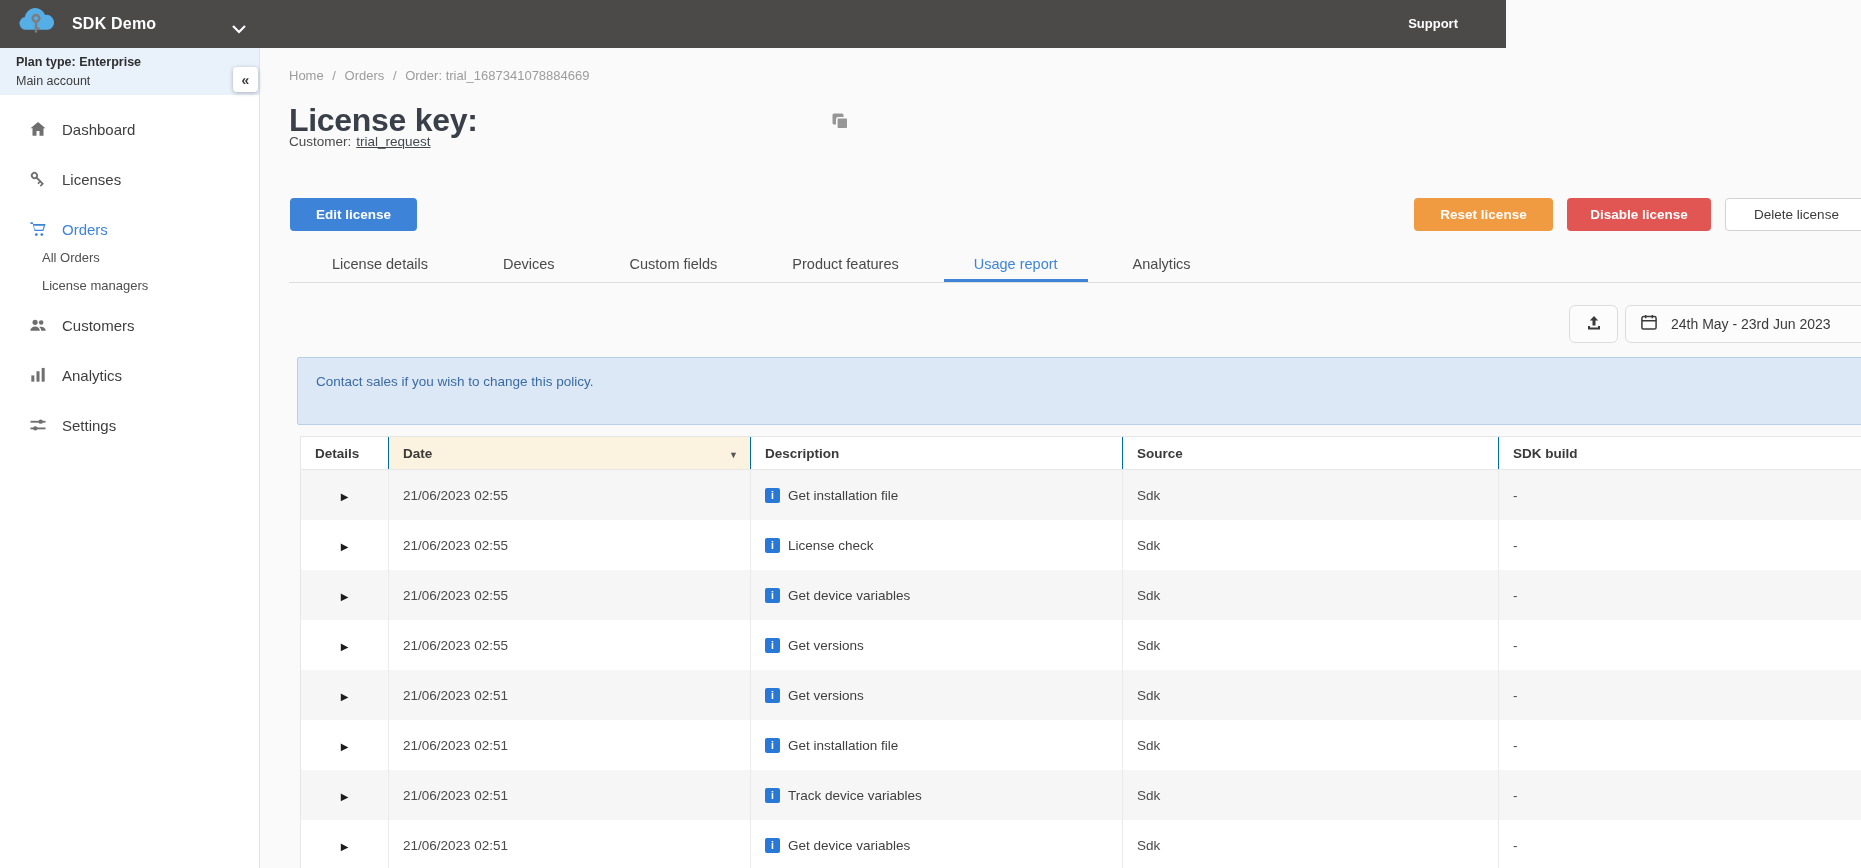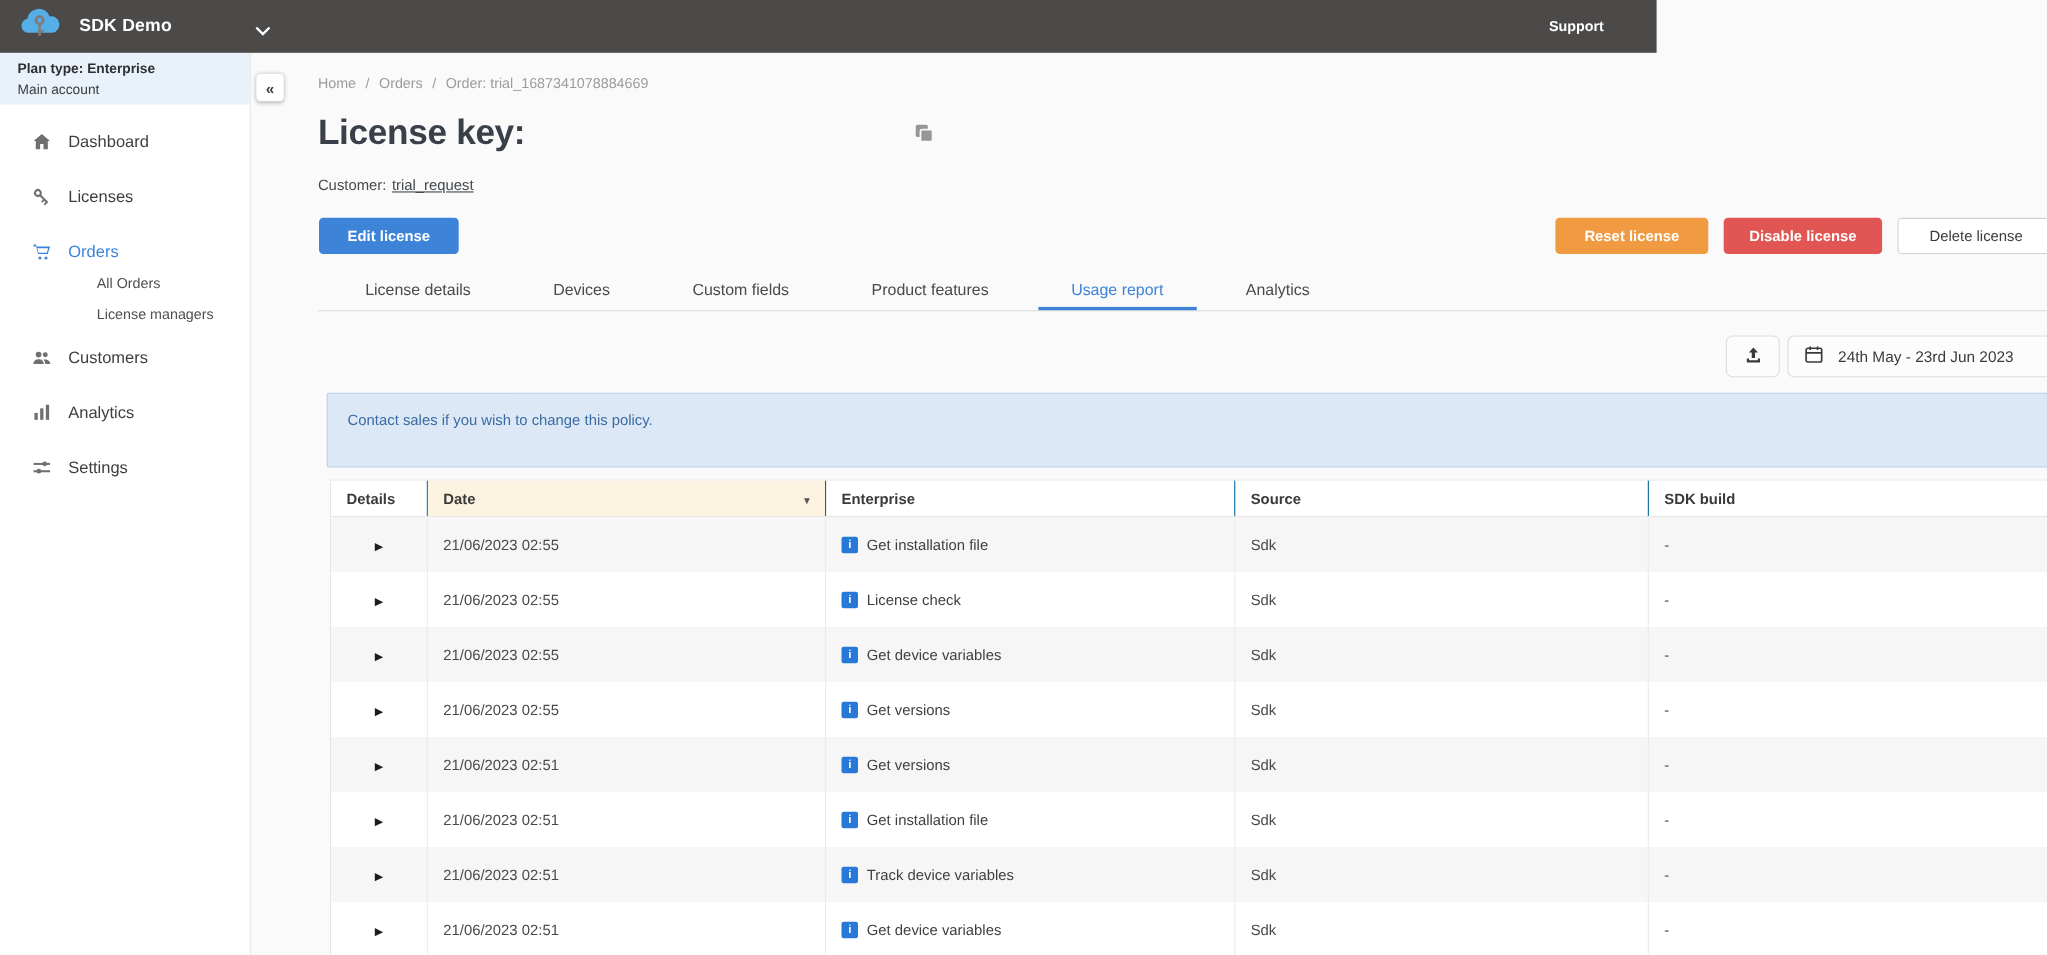--- a/index.html
+++ b/index.html
@@ -12,51 +12,51 @@
   .topbar{
     position:absolute; left:0; top:0; width:1506px; height:48px;
     background:var(--topbar-bg,#4c4949); z-index:30;
   }
   .logo{ position:absolute; left:14px; top:6px; width:44px; height:38px; }
   .app-name{ position:absolute; left:72px; top:0; line-height:48px; color:#fff; font-size:16px; font-weight:700; letter-spacing:.2px;}
   .chev{ position:absolute; left:232px; top:20px; }
   .support{ position:absolute; right:48px; top:0; line-height:48px; color:#fff; font-size:13px; font-weight:700; cursor:pointer;}
   
   .sidebar{
-    position:absolute; left:0; top:48px; width:228px; height:820px;
+    position:absolute; left:0; top:48px; width:260px; height:820px;
     background:#ffffff; border-right:1px solid #e3e3e3; z-index:20;
   }
   .plan{ position:relative; width:100%; height:47px; background:#e9f1fb; padding:6px 0 0 16px;}
   .plan-type{ font-size:12.5px; font-weight:700; color:#2f2f2f; line-height:17px;}
   .acct{ font-size:12.5px; color:#3c3c3c; line-height:17px; margin-top:2px;}
   .collapse{
     position:absolute; left:233px; top:19px; width:25px; height:25px;
     background:#fff; border:none; border-radius:4px; box-shadow:0 1px 4px rgba(0,0,0,.28);
     cursor:pointer; display:flex; align-items:center; justify-content:center;
   }
   .collapse-glyph::before{ content:"\00AB"; font-size:14px; font-weight:700; color:#3c3c3c; }
   .nav{ padding-top:9px; }
   .nav-item{ height:50px; display:flex; align-items:center; padding-left:28px; cursor:pointer;}
   .nav-icon{ width:20px; height:20px; color:#6f6f6f; display:inline-flex; }
   .nav-icon svg{ width:20px; height:20px; }
   .nav-label{ margin-left:14px; font-size:15px; color:#3e3e3e; }
   .nav-item.active .nav-icon{ color:var(--accent,#3d84d9); }
   .nav-item.active .nav-label{ color:var(--accent,#3d84d9); }
   .nav-sub{ margin-top:-10px; }
-  .nav-sub-item{ height:28px; line-height:28px; padding-left:88px; font-size:13px; color:#4f4f4f; cursor:pointer;}
+  .nav-sub-item{ height:28px; line-height:28px; padding-left:42px; font-size:13px; color:#4f4f4f; cursor:pointer;}
   
   .main{ position:absolute; left:260px; top:48px; width:1601px; height:820px; overflow:hidden; background:#fafafa;}
   .crumbs{ position:absolute; left:29px; top:20px; font-size:13px; color:#9c9c9c; }
   .crumbs .sep{ margin:0 5px; }
   .crumbs span{ cursor:default; }
   .title-row{ position:absolute; left:29px; top:52px; height:40px; display:flex; align-items:center;}
   .title-row h1{ font-size:32px; font-weight:700; color:#394049; letter-spacing:-.3px;}
   .key-value{ margin-left:14px; font-size:20px; color:#394049; min-width:260px;}
   .copy{ position:absolute; left:570px; top:63px; width:20px; height:20px; background:none; border:none; cursor:pointer; padding:0;}
-  .customer{ position:absolute; left:29px; top:113px; font-size:13.5px; color:#4a4a4a;}
+  .customer{ position:absolute; left:29px; top:86px; font-size:13.5px; color:#4a4a4a;}
   .customer a{ color:#43484f; text-decoration:underline; margin-left:5px; cursor:pointer;}
   
   .btn{
     position:absolute; top:150px; height:33px; border:none; border-radius:4px;
     font-family:inherit; font-size:13.5px; font-weight:700; color:#fff;
     display:flex; align-items:center; justify-content:center; cursor:pointer;text-align:right;
   }
   .btn-edit{ left:30px; width:127px; background:var(--accent,#3d84d9); }
   .btn-reset{ left:1154px; width:139px; background:var(--warning,#f09a41); }
   .btn-disable{ left:1307px; width:144px; background:var(--danger,#e15552); }
@@ -280,21 +280,21 @@
   <div class="table">
     <div class="thead">
         <div class="th c0">
           <span>Details</span>
         </div>
         <div class="th c1 sorted">
           <span>Date</span>
           <span class="sort-icon"></span>
         </div>
         <div class="th c2">
-          <span>Enterprise</span>
+          <span>Description</span>
         </div>
         <div class="th c3">
           <span>Source</span>
         </div>
         <div class="th c4">
           <span>SDK build</span>
         </div>
       </div>
     <div class="tbody">
         <div class="tr odd">

